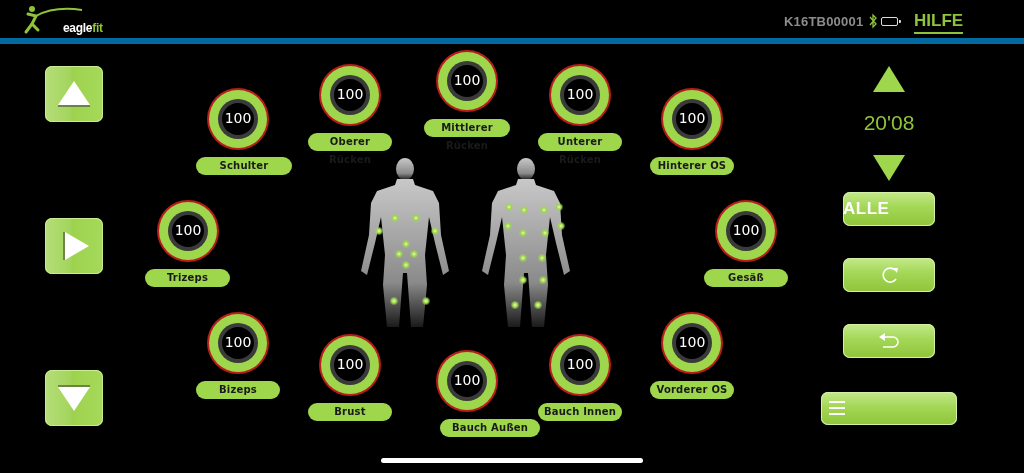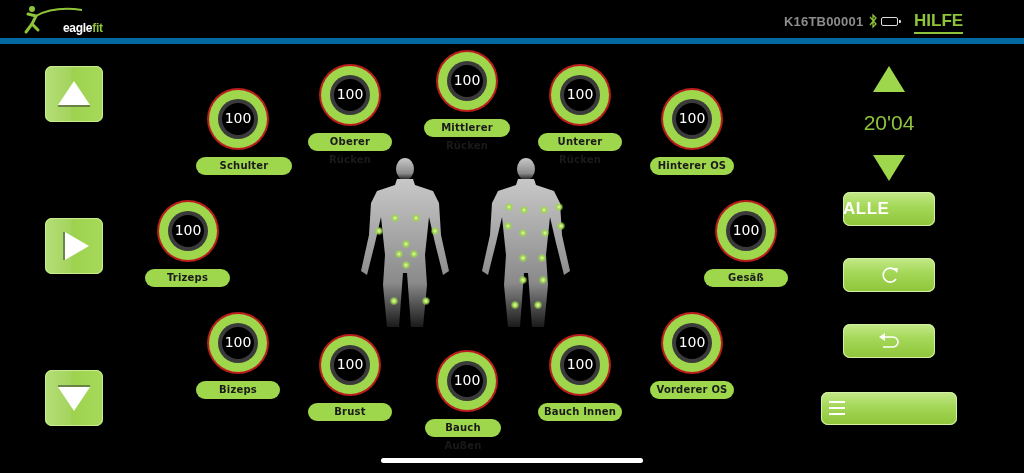--- a/index.html
+++ b/index.html
@@ -163,21 +163,21 @@
   <div class="val">100</div>
 </div>
 <div class="muscle-label" style="left:308px; top:403px; width:84px;">Brust</div>
 
 <div class="gauge" style="left:436px; top:350px;">
   <div class="ring"></div>
     <div class="inner-shadow"></div>
     <div class="inner"></div>
   <div class="val">100</div>
 </div>
-<div class="muscle-label" style="left:425px; top:419px; width:76px;">Bauch Außen</div>
+<div class="muscle-label" style="left:440px; top:419px; width:100px;">Bauch Außen</div>
 
 <div class="gauge" style="left:549px; top:334px;">
   <div class="ring"></div>
     <div class="inner-shadow"></div>
     <div class="inner"></div>
   <div class="val">100</div>
 </div>
 <div class="muscle-label" style="left:538px; top:403px; width:84px;">Bauch Innen</div>
 
 <div class="gauge" style="left:661px; top:312px;">
@@ -240,21 +240,21 @@
   <circle cx="67" cy="78" r="4.5" fill="url(#dotB)"></circle>
   <circle cx="45" cy="103" r="4.5" fill="url(#dotB)"></circle>
   <circle cx="64" cy="103" r="4.5" fill="url(#dotB)"></circle>
   <circle cx="45" cy="125" r="4.5" fill="url(#dotB)"></circle>
   <circle cx="65" cy="125" r="4.5" fill="url(#dotB)"></circle>
   <circle cx="37" cy="150" r="4.5" fill="url(#dotB)"></circle>
   <circle cx="60" cy="150" r="4.5" fill="url(#dotB)"></circle>
 </svg>
 
 <div class="tri-up"></div>
-<div class="timer">20'04</div>
+<div class="timer">20'08</div>
 <div class="tri-down"></div>
 
 <div class="pill-btn alle-btn">ALLE</div>
 
 <div class="pill-btn reset-btn">
   <svg width="92" height="34">
     <path d="M52 12 A7 7 0 1 0 53 21" stroke="#fff" stroke-width="1.6" fill="none"></path>
     <polygon points="50,10 55,10 54,15" fill="#fff"></polygon>
   </svg>
 </div>

